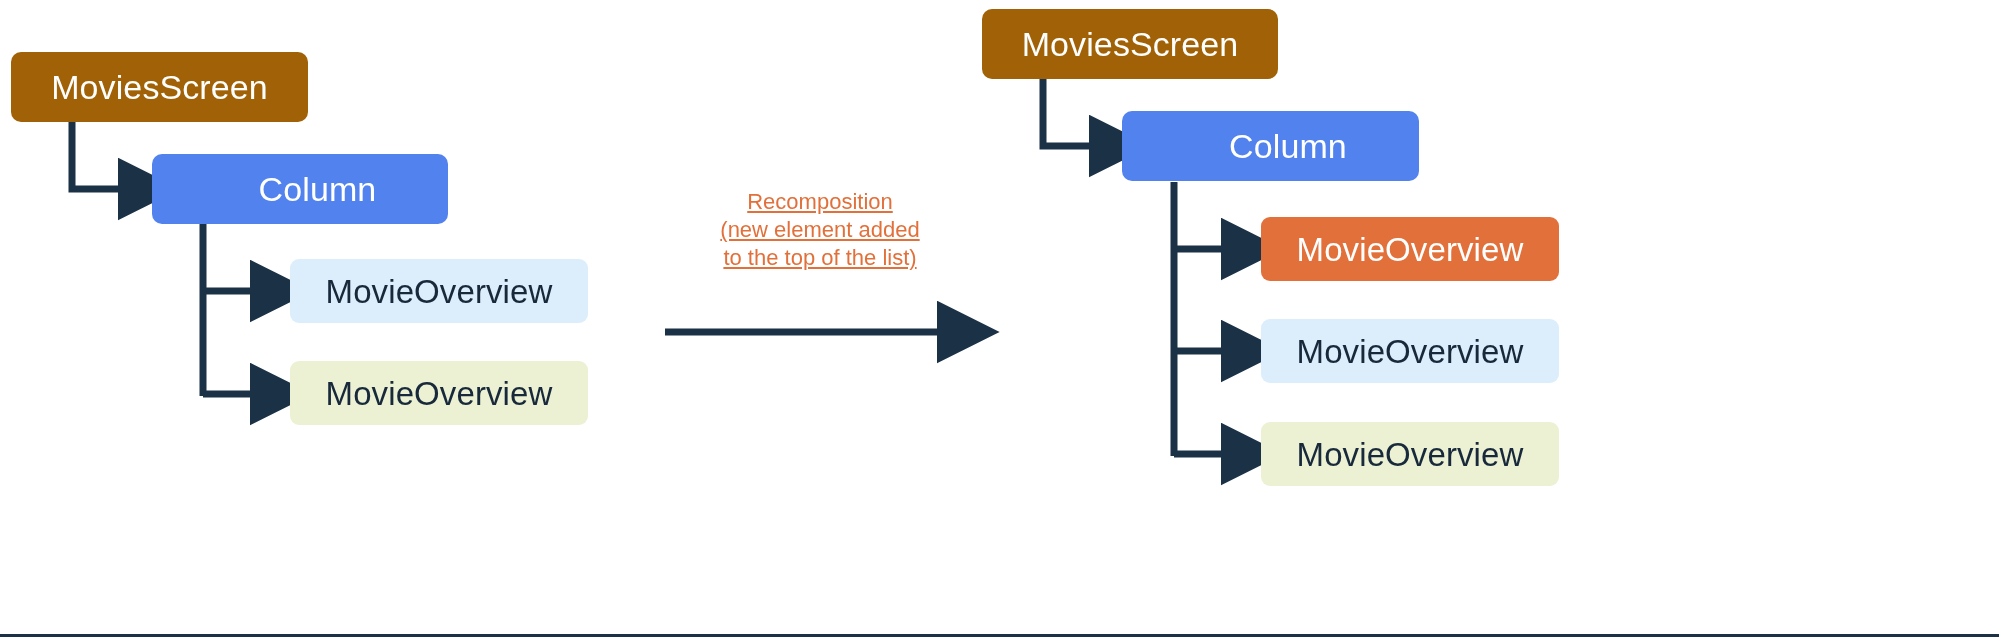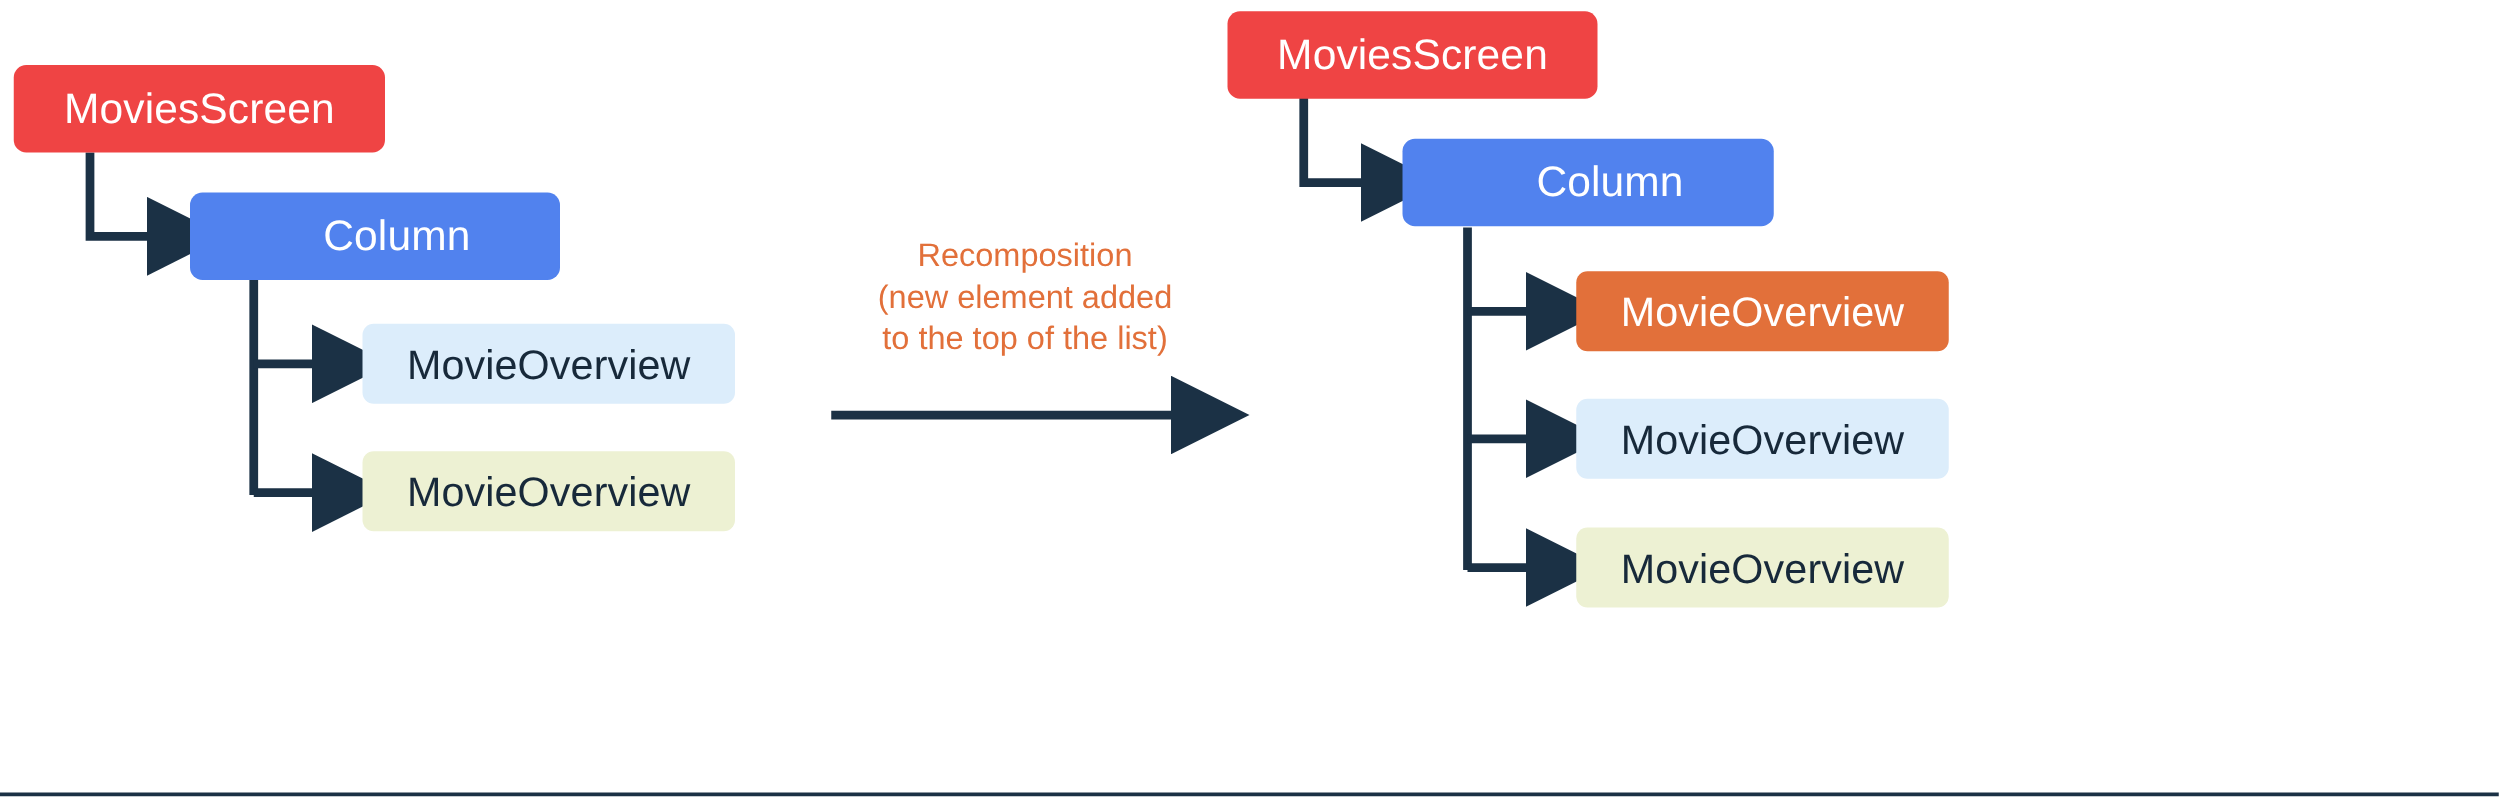--- a/index.html
+++ b/index.html
@@ -32,21 +32,21 @@
     align-items: center;
     justify-content: center;
     white-space: nowrap;
     letter-spacing: 0.1px;
   }
   .node-label {
     display: block;
     line-height: 1;
   }
 
-  .n-screen { background: #ef4444; color: #ffffff; font-size: 34px; border-radius: 10px; }
+  .n-screen { background: #a16207; color: #ffffff; font-size: 34px; border-radius: 10px; }
   .n-column { background: #5182EE; color: #ffffff; font-size: 34px; border-radius: 10px; padding-left: 35px; }
   .n-overview-new  { background: #E2703A; color: #ffffff; font-size: 33px; border-radius: 9px; }
   .n-overview-blue { background: #DCEDFB; color: #17293A; font-size: 33px; border-radius: 9px; }
   .n-overview-yell { background: #EDF1D3; color: #17293A; font-size: 33px; border-radius: 9px; }
 
   
   #wires {
     position: absolute;
     left: 0; top: 0;
     width: 1999px;
@@ -55,23 +55,24 @@
   }
 
   
   #caption {
     position: absolute;
     left: 640px;
     top: 188px;
     width: 360px;
     text-align: center;
     color: #E2703A;
-    font-size: 26px;
+    font-size: 22px;
     line-height: 1.27;
     white-space: pre-line;
+    text-decoration: underline;
   }
 
   
   #bottom-rule {
     position: absolute;
     left: 0;
     top: 634px;
     width: 1999px;
     height: 3px;
     background: #1B3145;

